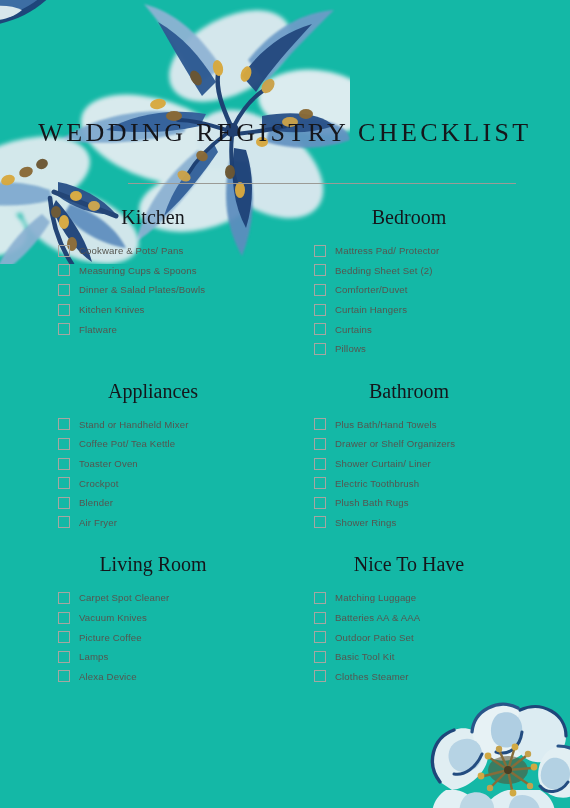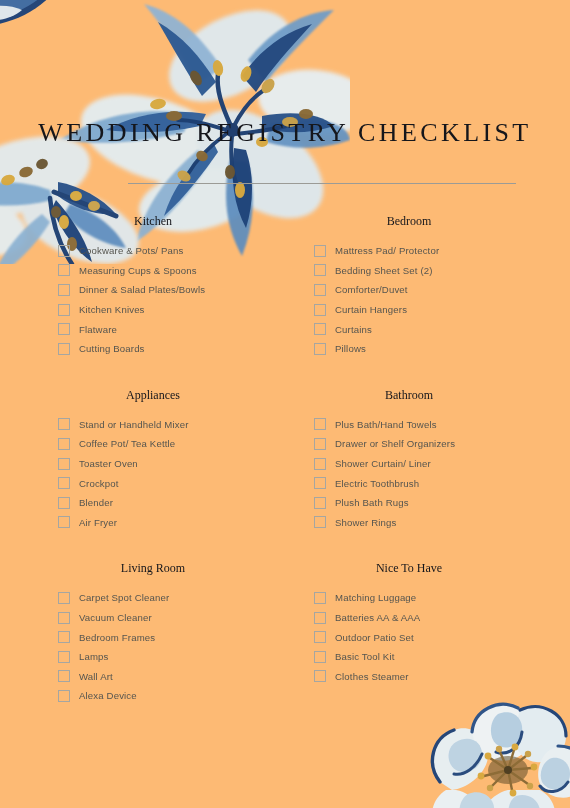--- a/index.html
+++ b/index.html
@@ -4,21 +4,21 @@
 <style>
   html, body {
     margin: 0;
     padding: 0;
     background: #ffffff;
   }
   #page {
     position: relative;
     width: 570px;
     height: 808px;
-    background: #fdba74;
+    background: #14b8a6;
     overflow: hidden;
     font-family: "Liberation Sans", sans-serif;
   }
 
   
   .art {
     position: absolute;
     pointer-events: none;
   }
   #art-top-left   { left: -70px;  top: -36px;  width: 420px; height: 300px; }
@@ -61,24 +61,24 @@
     grid-auto-rows: auto;
     row-gap: 21px;
   }
   .section { padding: 0 0 0 0; }
   .col-left  { padding-left: 58px; }
   .col-right { padding-left: 314px; }
   .section.col-right { padding-left: 29px; }
 
   .section-head {
     font-family: "Liberation Serif", "DejaVu Serif", serif;
-    font-size: 12px;
+    font-size: 20px;
     font-weight: 400;
     color: #15161b;
-    margin: 8px 0 12px 0;
+    margin: 0 0 12px 0;
     text-align: center;
     width: 190px;
   }
   .section-list {
     list-style: none;
     margin: 0;
     padding: 0;
     text-align: right;
   }
   .check-row {
@@ -280,24 +280,20 @@
             <span class="check-label">Dinner &amp; Salad Plates/Bowls</span>
           </li>
           <li class="check-row">
             <span class="checkbox"></span>
             <span class="check-label">Kitchen Knives</span>
           </li>
           <li class="check-row">
             <span class="checkbox"></span>
             <span class="check-label">Flatware</span>
           </li>
-          <li class="check-row">
-            <span class="checkbox"></span>
-            <span class="check-label">Cutting Boards</span>
-          </li>
         </ul>
       </div>
       <div class="section col-right">
         <div class="section-head">Bedroom</div>
         <ul class="section-list">
           <li class="check-row">
             <span class="checkbox"></span>
             <span class="check-label">Mattress Pad/ Protector</span>
           </li>
           <li class="check-row">
@@ -382,33 +378,29 @@
       </div>
       <div class="section col-left">
         <div class="section-head">Living Room</div>
         <ul class="section-list">
           <li class="check-row">
             <span class="checkbox"></span>
             <span class="check-label">Carpet Spot Cleaner</span>
           </li>
           <li class="check-row">
             <span class="checkbox"></span>
-            <span class="check-label">Vacuum Cleaner</span>
-          </li>
-          <li class="check-row">
-            <span class="checkbox"></span>
-            <span class="check-label">Bedroom Frames</span>
+            <span class="check-label">Vacuum Knives</span>
+          </li>
+          <li class="check-row">
+            <span class="checkbox"></span>
+            <span class="check-label">Picture Coffee</span>
           </li>
           <li class="check-row">
             <span class="checkbox"></span>
             <span class="check-label">Lamps</span>
-          </li>
-          <li class="check-row">
-            <span class="checkbox"></span>
-            <span class="check-label">Wall Art</span>
           </li>
           <li class="check-row">
             <span class="checkbox"></span>
             <span class="check-label">Alexa Device</span>
           </li>
         </ul>
       </div>
       <div class="section col-right">
         <div class="section-head">Nice To Have</div>
         <ul class="section-list">

